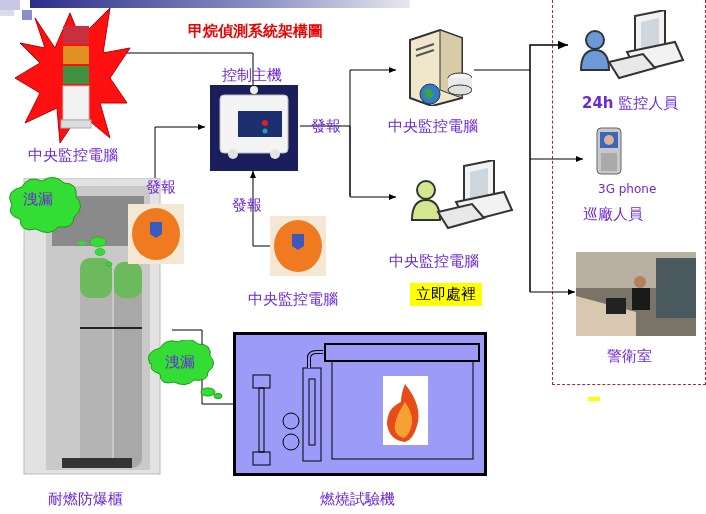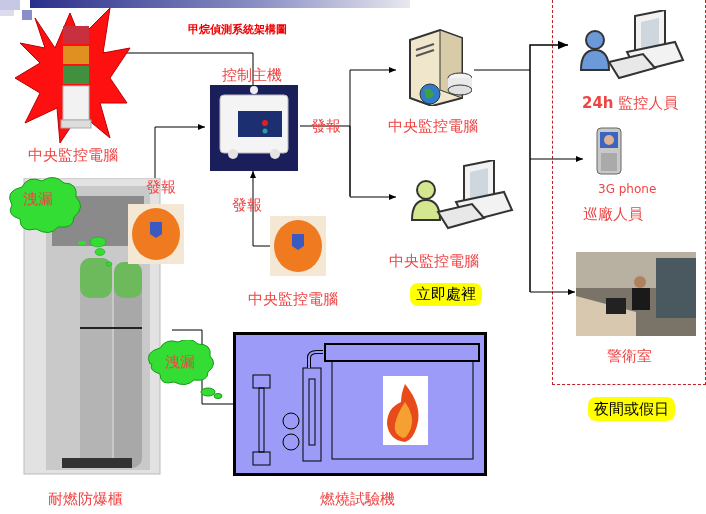--- a/index.html
+++ b/index.html
@@ -1,24 +1,24 @@
 <!DOCTYPE html>
 <html><head>
 <meta charset="utf-8">
 <style>
   html,body{margin:0;padding:0;background:#fff;}
   body{width:706px;height:514px;position:relative;overflow:hidden;font-family:"DejaVu Sans",sans-serif;}
   .abs{position:absolute;}
-  .lbl{position:absolute;font-size:15px;color:#ef4444;white-space:nowrap;font-family:"DejaVu Sans",sans-serif;}
+  .lbl{position:absolute;font-size:15px;color:#6d28d9;white-space:nowrap;font-family:"DejaVu Sans",sans-serif;}
   .hdr-bar{position:absolute;left:30px;top:0;width:380px;height:8px;background:linear-gradient(to right,#2a2f8a,#8a8fc4 60%,#e8e8ee);}
   .hdr-sq1{position:absolute;left:0;top:0;width:20px;height:10px;background:#c6c8e4;}
   .hdr-sq2{position:absolute;left:22px;top:10px;width:10px;height:10px;background:#8a8fcc;}
   .hdr-sq3{position:absolute;left:0;top:10px;width:14px;height:6px;background:#dcdcee;}
-  .title{position:absolute;left:188px;top:22px;font-size:11px;font-weight:bold;color:#e00;}
-  .hl{position:absolute;background:#ffff00;font-size:15px;padding:2px 6px;text-align:center;border-radius:8px;}
+  .title{position:absolute;left:188px;top:22px;font-size:15px;font-weight:bold;color:#e00;}
+  .hl{position:absolute;background:#ffff00;font-size:15px;padding:2px 6px;text-align:center;}
   .dash-box{position:absolute;left:552px;top:0;width:152px;height:384px;border:1.5px dashed #c0202a;border-top:none;}
 </style>
 </head>
 <body>
 
 <div class="hdr-sq1"></div>
 <div class="hdr-sq3"></div>
 <div class="hdr-sq2"></div>
 <div class="hdr-bar"></div>
 
@@ -122,21 +122,20 @@
   <rect x="0" y="0" width="120" height="36" fill="#b8b0a0"></rect>
   <rect x="80" y="6" width="40" height="60" fill="#4a5860"></rect>
   <polygon points="0,44 60,60 60,84 0,84" fill="#d8c8b0"></polygon>
   <rect x="30" y="46" width="20" height="16" fill="#222"></rect>
   <circle cx="64" cy="30" r="6" fill="#b08060"></circle>
   <rect x="56" y="36" width="18" height="22" fill="#1a1a1a"></rect>
 </svg>
 <div class="lbl" style="left:607px;top:347px">警衛室</div>
 
 <div class="hl" style="left:588px;top:397px;line-height:20px">
-  <div>夜間或假日</div>
 </div>
 
 <svg class="abs" style="left:22px;top:178px" width="140" height="300">
   <rect x="2" y="0" width="136" height="296" fill="#e2e2e2" stroke="#bbb"></rect>
   <rect x="24" y="8" width="104" height="284" fill="#c9c9c9"></rect>
   <rect x="30" y="18" width="92" height="50" fill="#8a8a8a"></rect>
   <rect x="58" y="80" width="32" height="210" rx="10" fill="#b4b4b4"></rect>
   <rect x="92" y="84" width="28" height="206" rx="10" fill="#a8a8a8"></rect>
   <rect x="58" y="80" width="32" height="40" rx="10" fill="#6cba5c"></rect>
   <rect x="92" y="84" width="28" height="36" rx="10" fill="#6cba5c"></rect>

